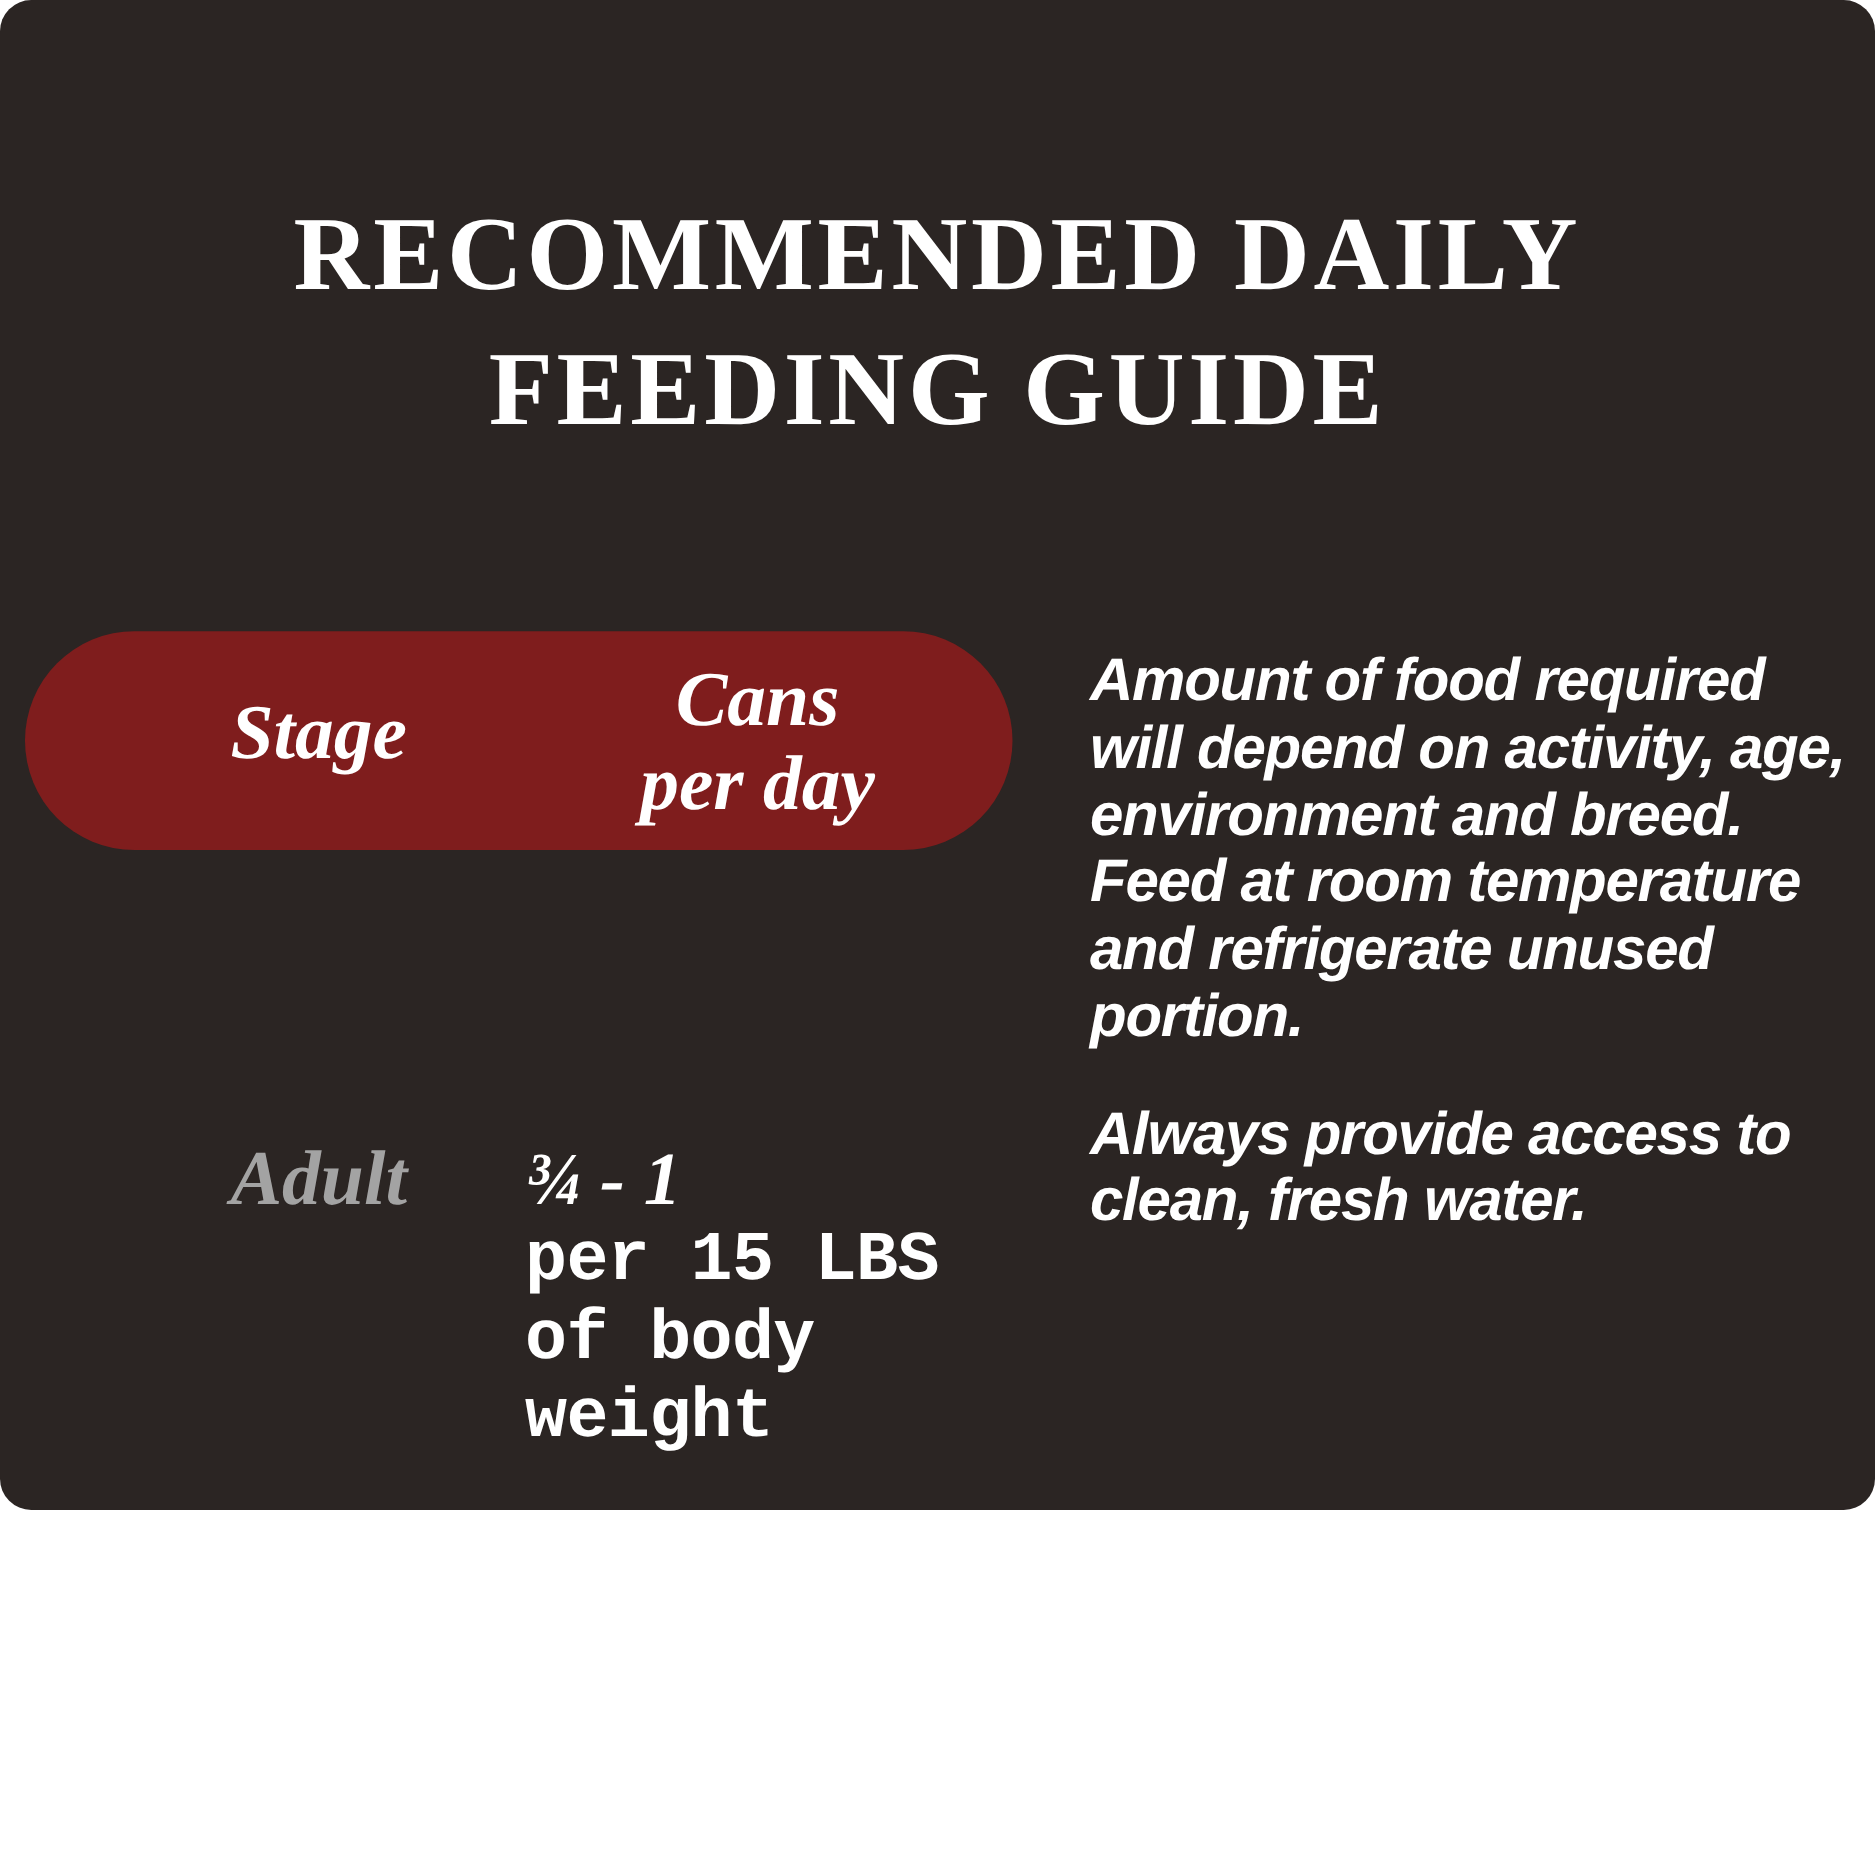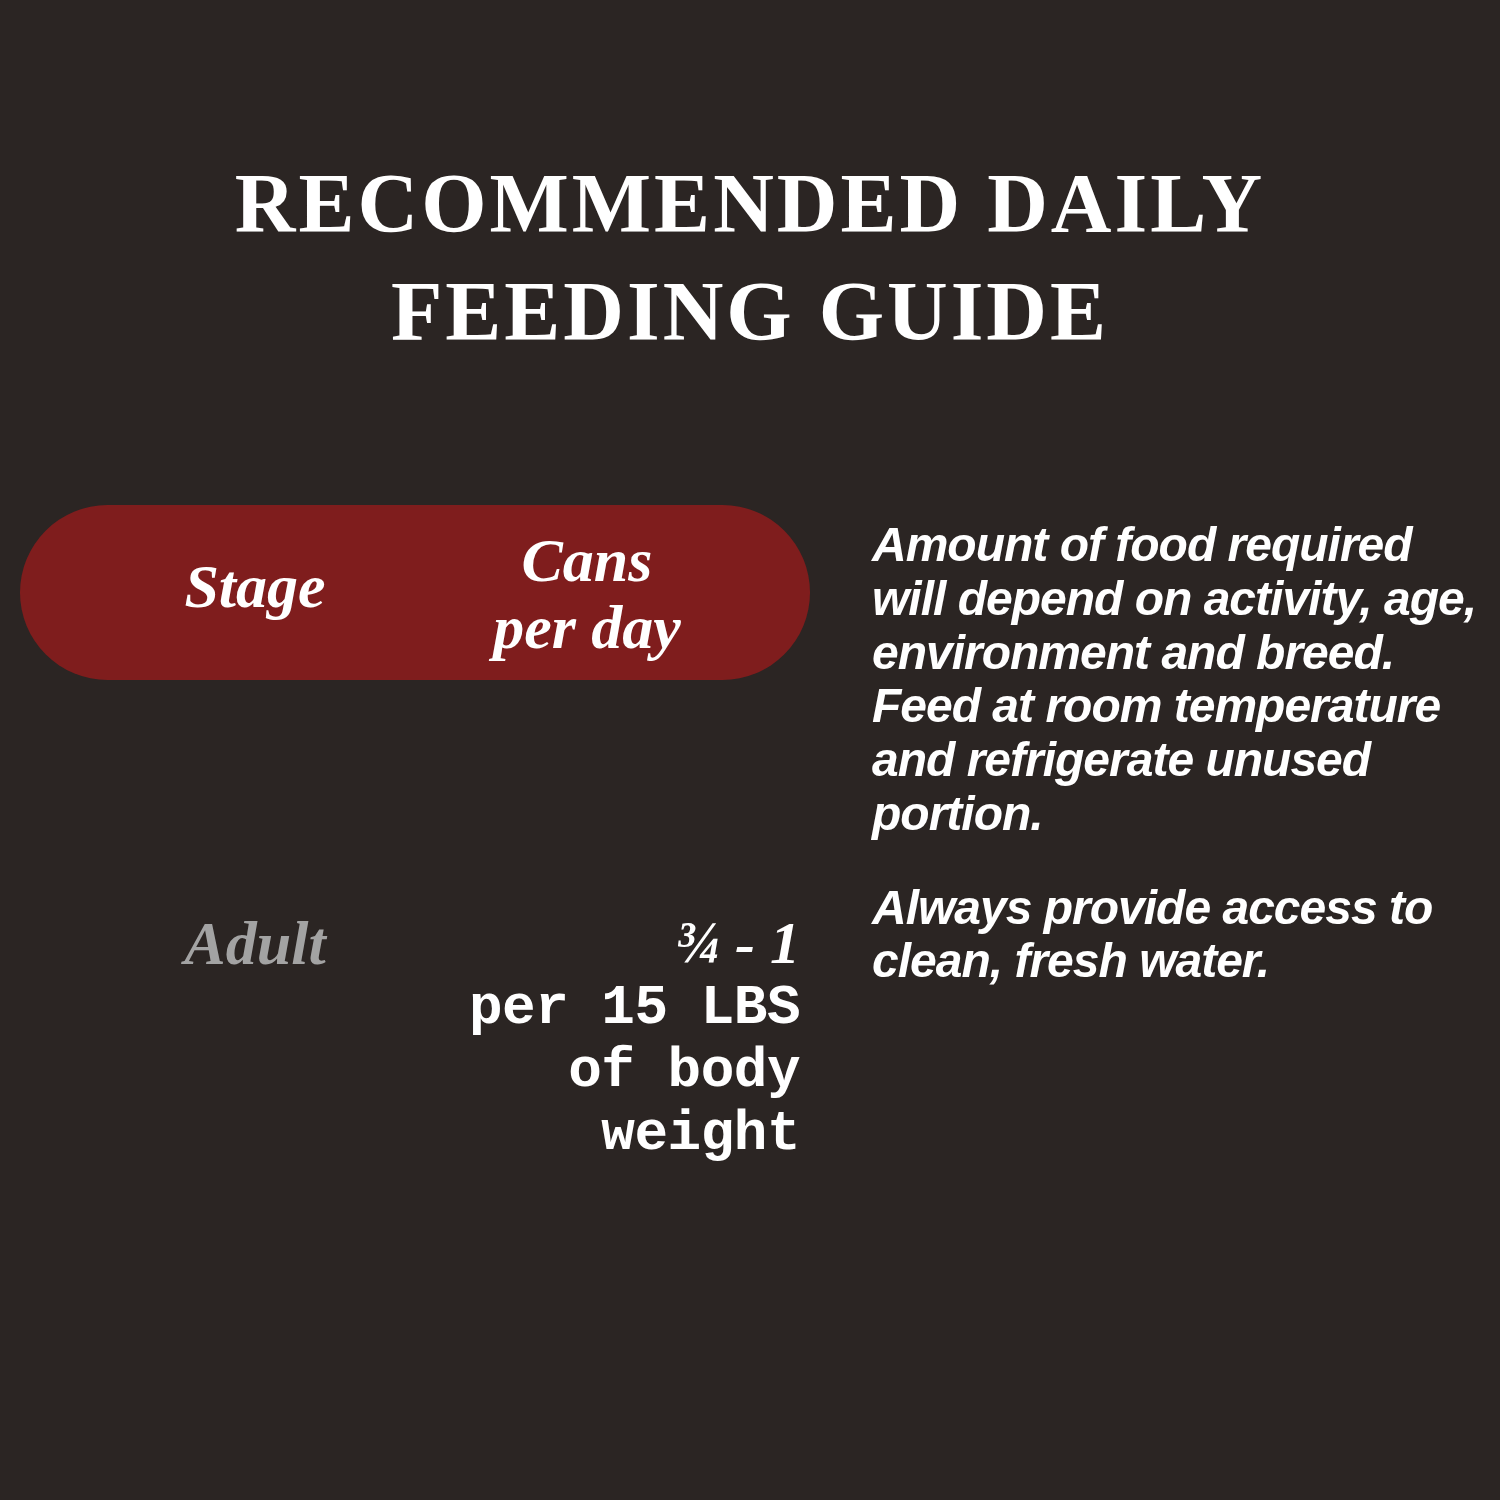--- a/index.html
+++ b/index.html
@@ -3,24 +3,25 @@
 <meta charset="utf-8">
 <style>
   html, body {
     margin: 0;
     padding: 0;
     background: #ffffff;
   }
   #page {
     position: relative;
     width: 1500px;
-    height: 1500px;
+    height: 1208px;
     background: #ffffff;
     overflow: hidden;
     font-family: "Liberation Sans", sans-serif;
+    border-radius: 25px;
   }
   .panel {
     position: absolute;
     left: 0;
     top: 0;
     width: 1500px;
     height: 1500px;
     background: #2b2523;
     box-sizing: border-box;
   }
@@ -63,21 +64,21 @@
     text-align: center;
     color: #ffffff;
     font-family: "Liberation Serif", serif;
     font-style: italic;
     font-weight: bold;
     font-size: 62px;
     line-height: 1.0;
   }
   .pill-cans {
     position: absolute;
-    left: 397px;
+    left: 416px;
     top: 22px;
     width: 340px;
     text-align: center;
     color: #ffffff;
     font-family: "Liberation Serif", serif;
     font-style: italic;
     font-weight: bold;
     font-size: 62px;
     line-height: 1.08;
   }
@@ -95,21 +96,21 @@
     font-size: 62px;
     line-height: 1.0;
     width: 330px;
     text-align: center;
     left: 70px;
   }
   .row-amount {
     position: absolute;
     left: 400px;
     width: 380px;
-    text-align: right;
+    text-align: left;
     color: #ffffff;
     line-height: 1.12;
   }
   .amt-main {
     font-family: "Liberation Serif", serif;
     font-style: italic;
     font-weight: bold;
     font-size: 60px;
   }
   .amt-sub {

